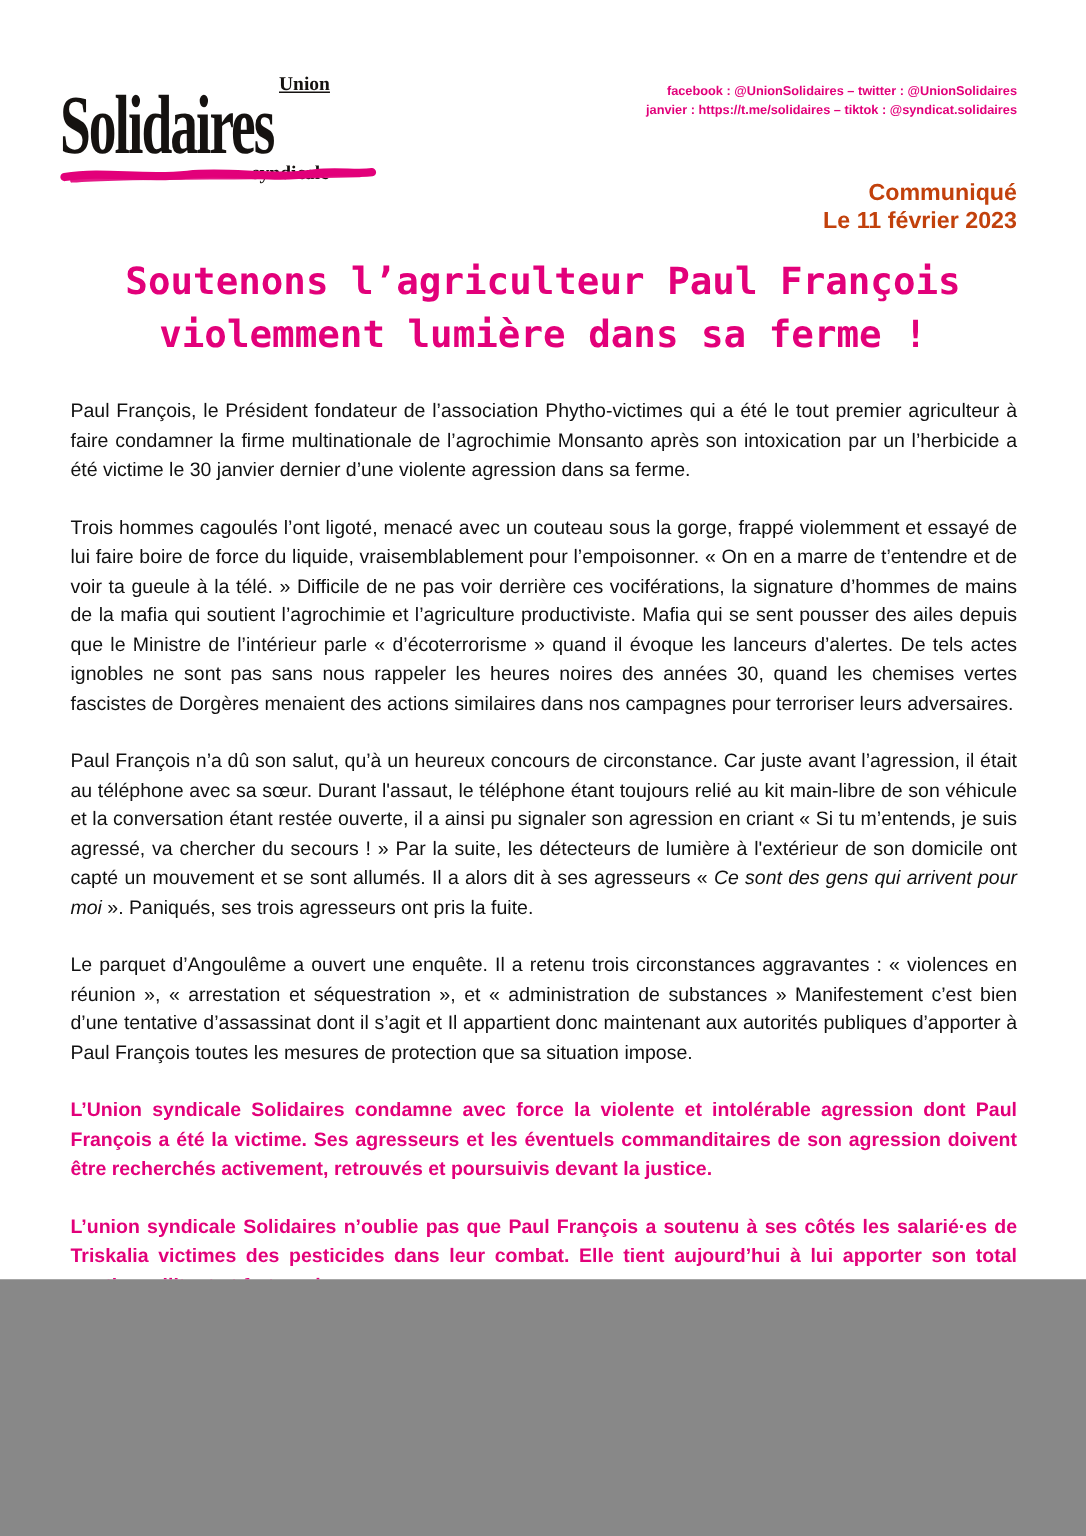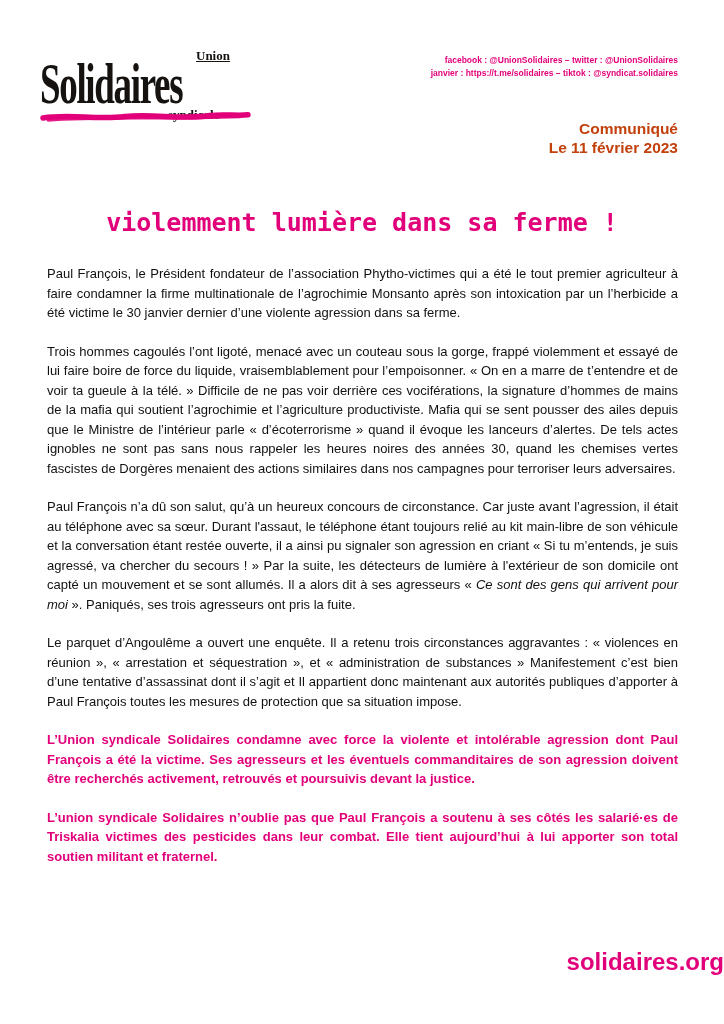--- a/index.html
+++ b/index.html
@@ -5,21 +5,21 @@
   :root {
     --accent-pink: #e2007a;
     --text-black: #111111;
     --paper: #ffffff;
   }
   * { margin: 0; padding: 0; box-sizing: border-box; }
   html, body { background: #888; }
   .page {
     position: relative;
     width: 724px;
-    height: 1024px;
+    height: 853px;
     margin: 0 auto;
     background: var(--paper);
     overflow: hidden;
     font-family: "Liberation Sans", sans-serif;
     color: var(--text-black);
   }
 
   
   .logo { position: absolute; left: 40px; top: 42px; width: 214px; height: 82px; }
   .logo-name {
@@ -35,21 +35,21 @@
     transform-origin: 0 0;
   }
   .logo-union {
     position: absolute; left: 128px; top: 6px;
     font-family: "Liberation Serif", serif;
     font-weight: 700;
     font-size: 13px;
     line-height: 15px;
     color: #151210;
   }
-  .logo-union .u1 { display: block; margin-left: 28px; text-decoration: underline; }
+  .logo-union .u1 { display: block; margin-left: 18px; text-decoration: underline; }
   .logo-union .u2 { display: block; margin-top: 44px; }
   .logo-underline { position: absolute; left: 0; top: 68px; }
 
   
   .social {
     position: absolute; right: 46px; top: 54px;
     text-align: right;
     font-size: 8.5px;
     line-height: 13px;
     font-weight: 700;
@@ -125,21 +125,21 @@
     <div>facebook : @UnionSolidaires – twitter : @UnionSolidaires</div>
     <div>janvier : https://t.me/solidaires – tiktok : @syndicat.solidaires</div>
   </div>
 
   <div class="doc-meta">
     <div>Communiqué</div>
     <div>Le 11 février 2023</div>
   </div>
 
   <h1 class="main-title">
-    <br>
+    <span>Soutenons l’agriculteur Paul François</span><br>
     <span>violemment lumière dans sa ferme !</span>
   </h1>
 
   <div class="body-text">
     <p>Paul François, le Président fondateur de l’association Phytho-victimes qui a été le tout premier agriculteur à faire condamner la firme multinationale de l’agrochimie Monsanto après son intoxication par un l’herbicide a été victime le 30 janvier dernier d’une violente agression dans sa ferme.</p>
     <p>Trois hommes cagoulés l’ont ligoté, menacé avec un couteau sous la gorge, frappé violemment et essayé de lui faire boire de force du liquide, vraisemblablement pour l’empoisonner. « On en a marre de t’entendre et de voir ta gueule à la télé. » Difficile de ne pas voir derrière ces vociférations, la signature d’hommes de mains de la mafia qui soutient l’agrochimie et l’agriculture productiviste. Mafia qui se sent pousser des ailes depuis que le Ministre de l’intérieur parle « d’écoterrorisme »  quand il évoque les lanceurs d’alertes. De tels actes ignobles ne sont pas sans nous rappeler les heures noires des années 30, quand les chemises vertes fascistes de Dorgères menaient des actions similaires dans nos campagnes pour terroriser leurs adversaires.</p>
     <p><span>Paul François n’a dû son salut, qu’à un heureux concours de circonstance. Car juste avant l’agression, il était au téléphone avec sa sœur. Durant l'assaut, le téléphone étant toujours relié au kit main-libre de son véhicule et la conversation étant restée ouverte, il a ainsi pu signaler son agression en criant « Si tu m’entends, je suis agressé, va chercher du secours ! »  Par la suite, les détecteurs de lumière à l'extérieur de son domicile ont capté un mouvement et se sont allumés. Il a alors dit à ses agresseurs « </span><i>Ce sont des gens qui arrivent pour moi</i><span> ». Paniqués, ses trois agresseurs ont pris la fuite.</span></p>
     <p>Le parquet d’Angoulême a ouvert une enquête. Il a retenu trois circonstances aggravantes : « violences en réunion », « arrestation et séquestration », et « administration de substances » Manifestement c’est bien d’une tentative d’assassinat dont il s’agit et Il appartient donc maintenant aux autorités publiques d’apporter à Paul François toutes les mesures de protection que sa situation impose.</p>
     <p class="statement">L’Union syndicale Solidaires condamne avec force la violente et intolérable agression dont Paul François a été la victime. Ses agresseurs et les éventuels commanditaires de son agression doivent être recherchés activement, retrouvés et poursuivis devant la justice.</p>
     <p class="statement">L’union syndicale Solidaires n’oublie pas que Paul François a soutenu à ses côtés les salarié·es de Triskalia victimes des pesticides dans leur combat. Elle tient aujourd’hui à lui apporter son total soutien militant et fraternel.</p>

